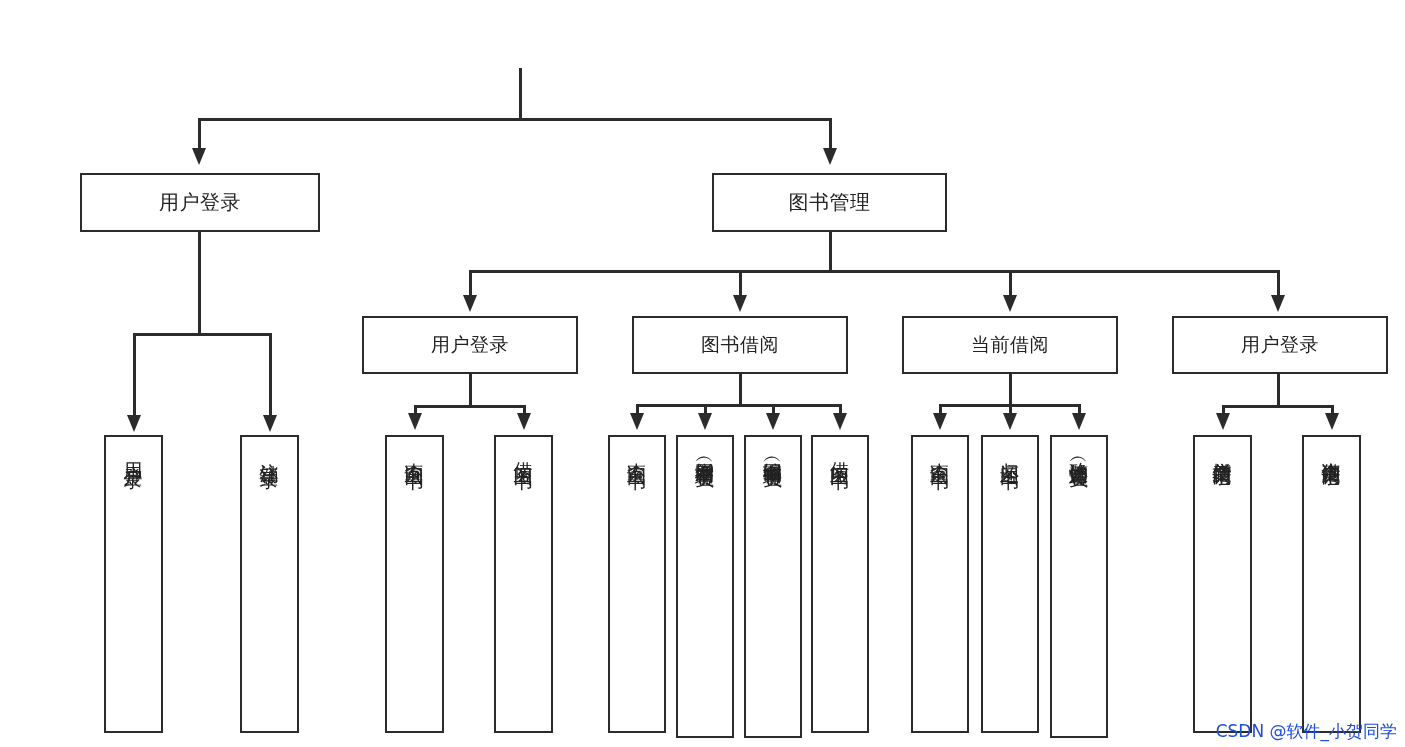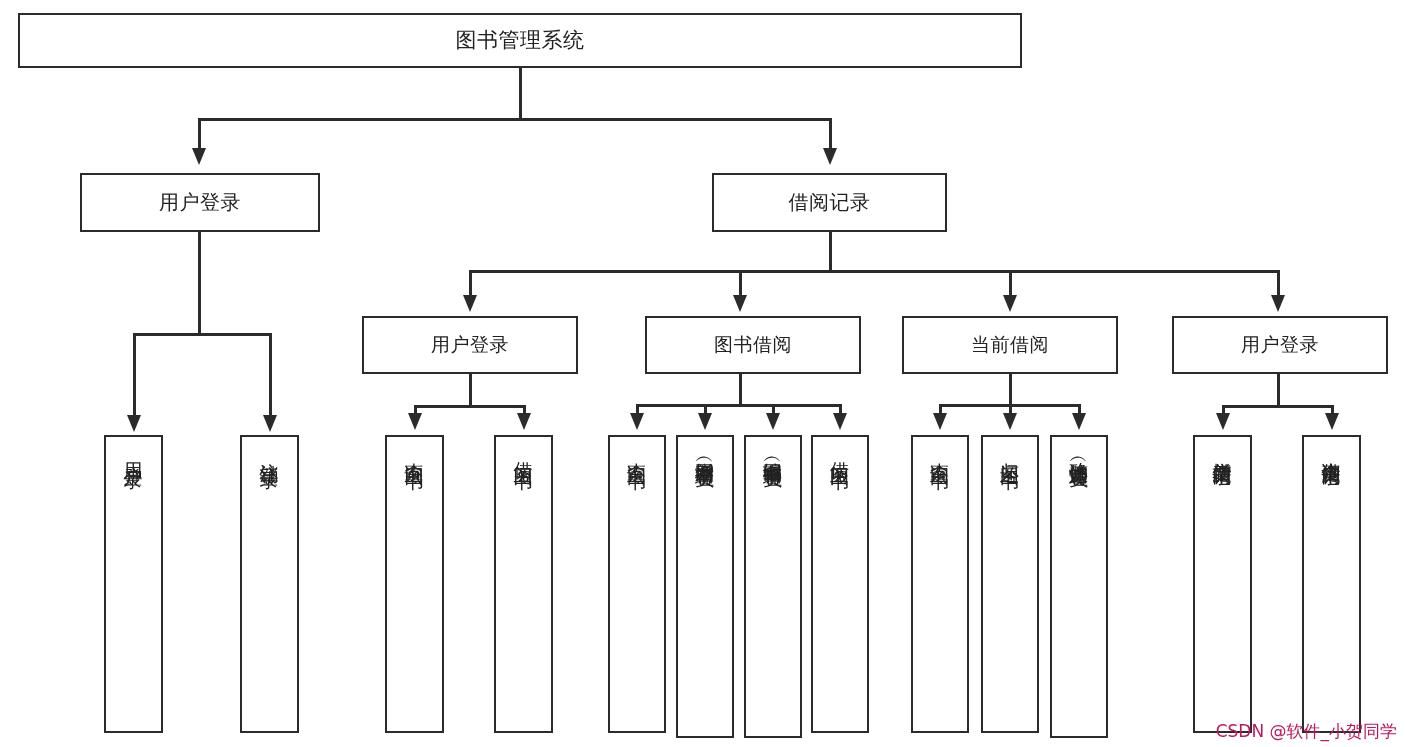--- a/index.html
+++ b/index.html
@@ -64,46 +64,43 @@
     border-left:7px solid transparent;
     border-right:7px solid transparent;
     border-top:17px solid #2b2b2b;
   }
   
   #watermark{
     position:absolute;
     right:8px;
     bottom:4px;
     font-size:17px;
-    color:#be185d;
+    color:#1d4ed8;
     white-space:nowrap;
     font-family:"DejaVu Sans","Liberation Sans",sans-serif;
   }
 </style>
 </head>
 <body>
 
 <div id="canvas">
 
-  <div class="node node-root" style="left:18px;top:13px;width:1004px;height:55px;">
-    <span class="lbl">图书管理系统</span>
-  </div>
 
   <div class="ln ln-v" style="left:519px;top:68px;width:3px;height:50px;"></div>
   <div class="ln ln-h" style="left:198px;top:118px;width:634px;height:3px;"></div>
   <div class="ln ln-v" style="left:198px;top:118px;width:3px;height:30px;"></div>
   <div class="arrow" style="left:192px;top:148px;"></div>
   <div class="ln ln-v" style="left:829px;top:118px;width:3px;height:30px;"></div>
   <div class="arrow" style="left:823px;top:148px;"></div>
 
   <div class="node node-l1" style="left:80px;top:173px;width:240px;height:59px;">
     <span class="lbl">用户登录</span>
   </div>
   <div class="node node-l1" style="left:712px;top:173px;width:235px;height:59px;">
-    <span class="lbl">借阅记录</span>
+    <span class="lbl">图书管理</span>
   </div>
 
   <div class="ln ln-v" style="left:198px;top:232px;width:3px;height:101px;"></div>
   <div class="ln ln-h" style="left:133px;top:333px;width:139px;height:3px;"></div>
   <div class="ln ln-v" style="left:133px;top:333px;width:3px;height:82px;"></div>
   <div class="arrow" style="left:127px;top:415px;"></div>
   <div class="ln ln-v" style="left:269px;top:333px;width:3px;height:82px;"></div>
   <div class="arrow" style="left:263px;top:415px;"></div>
 
   <div class="ln ln-v" style="left:829px;top:232px;width:3px;height:38px;"></div>
@@ -114,21 +111,21 @@
   <div class="ln ln-v" style="left:739px;top:270px;width:3px;height:25px;"></div>
   <div class="arrow" style="left:733px;top:295px;"></div>
   <div class="ln ln-v" style="left:1009px;top:270px;width:3px;height:25px;"></div>
   <div class="arrow" style="left:1003px;top:295px;"></div>
   <div class="ln ln-v" style="left:1277px;top:270px;width:3px;height:25px;"></div>
   <div class="arrow" style="left:1271px;top:295px;"></div>
 
   <div class="node node-l2" style="left:362px;top:316px;width:216px;height:58px;">
     <span class="lbl">用户登录</span>
   </div>
-  <div class="node node-l2" style="left:632px;top:316px;width:216px;height:58px;margin-left:13px;">
+  <div class="node node-l2" style="left:632px;top:316px;width:216px;height:58px;">
     <span class="lbl">图书借阅</span>
   </div>
   <div class="node node-l2" style="left:902px;top:316px;width:216px;height:58px;text-align:center;">
     <span class="lbl">当前借阅</span>
   </div>
   <div class="node node-l2" style="left:1172px;top:316px;width:216px;height:58px;">
     <span class="lbl">用户登录</span>
   </div>
 
   <div class="ln ln-v" style="left:469px;top:374px;width:3px;height:31px;"></div>

